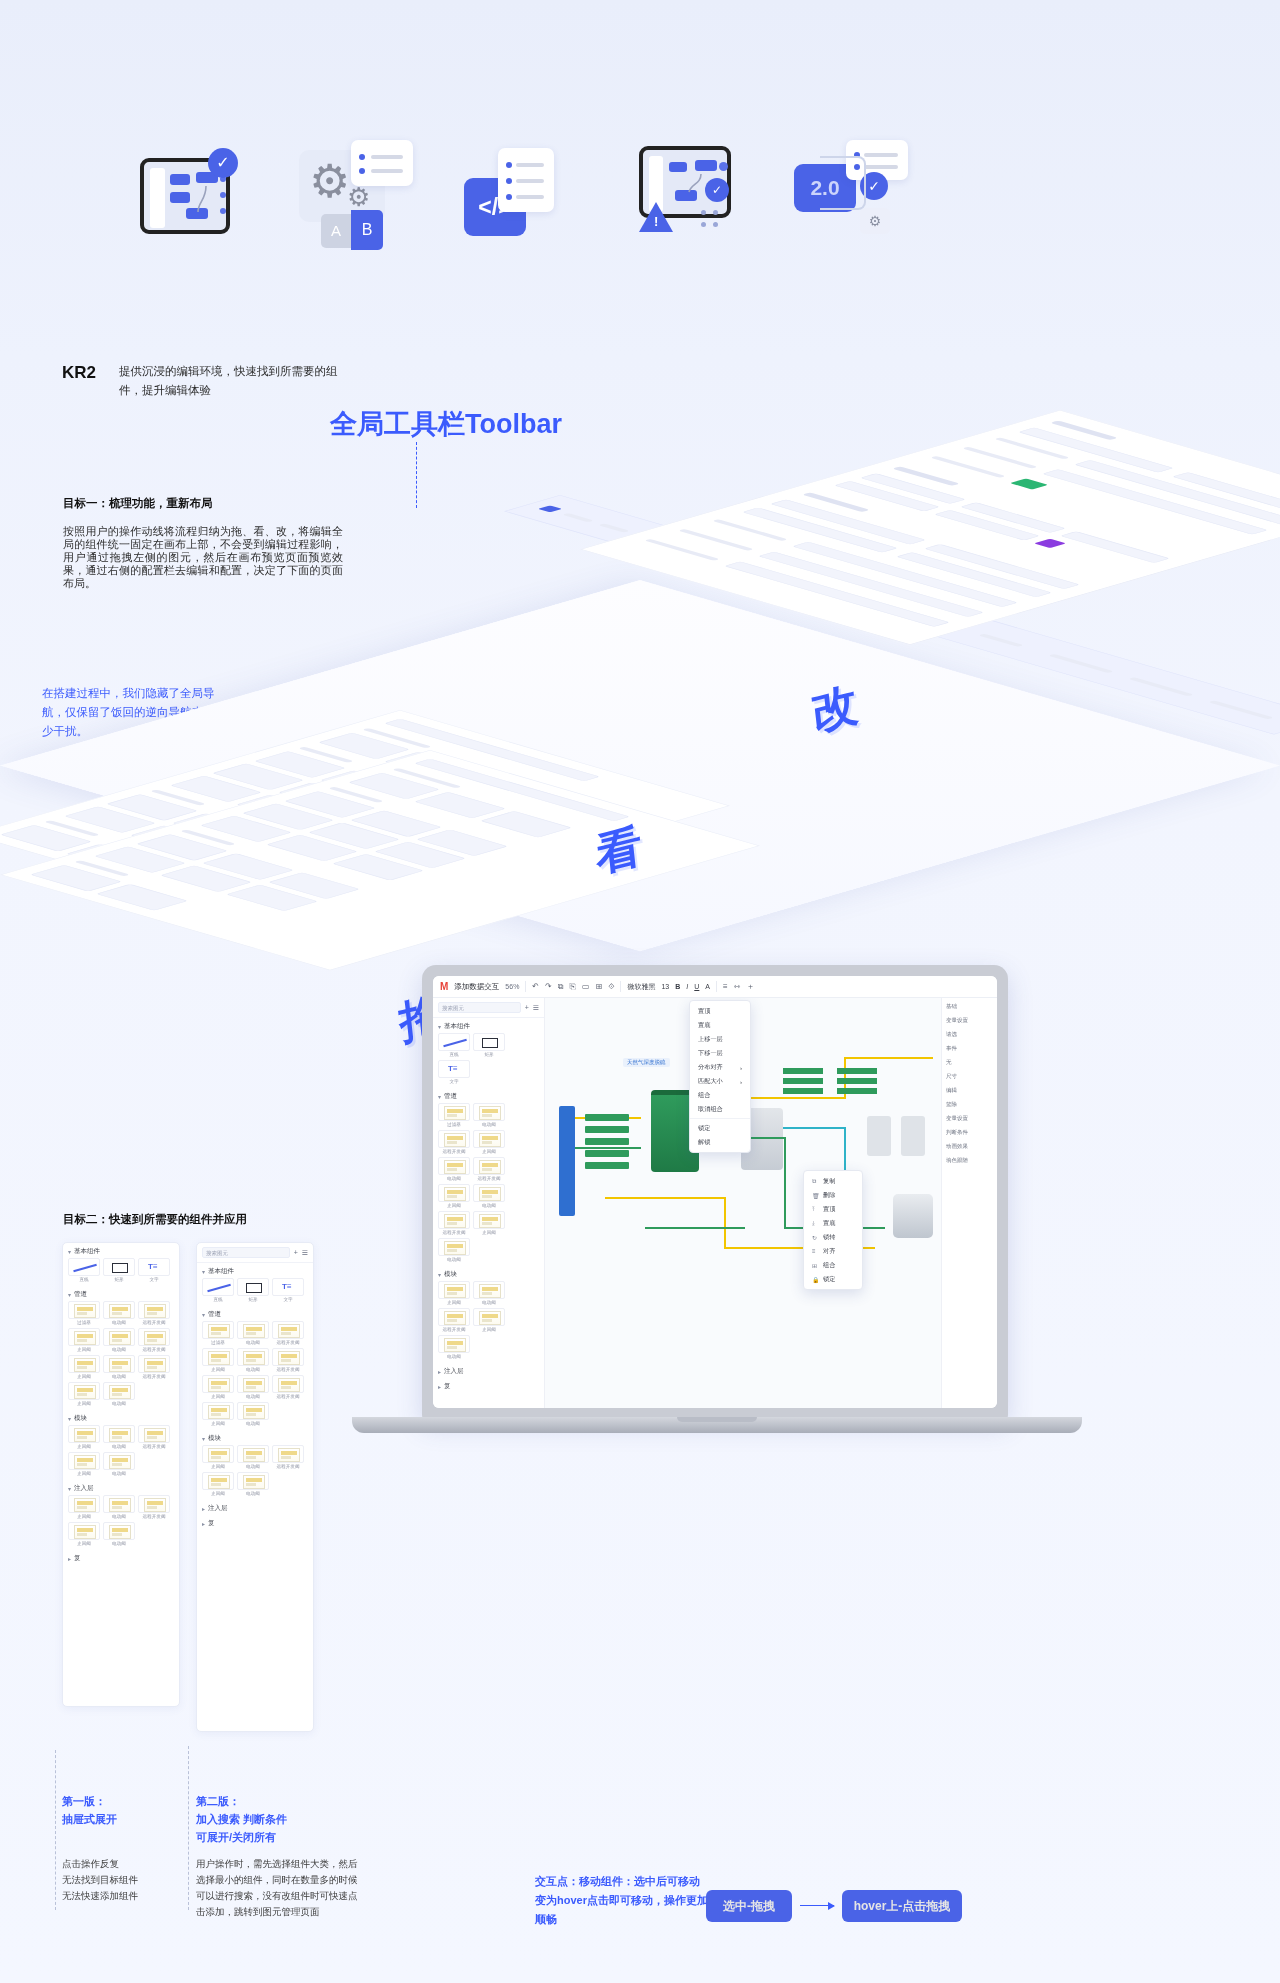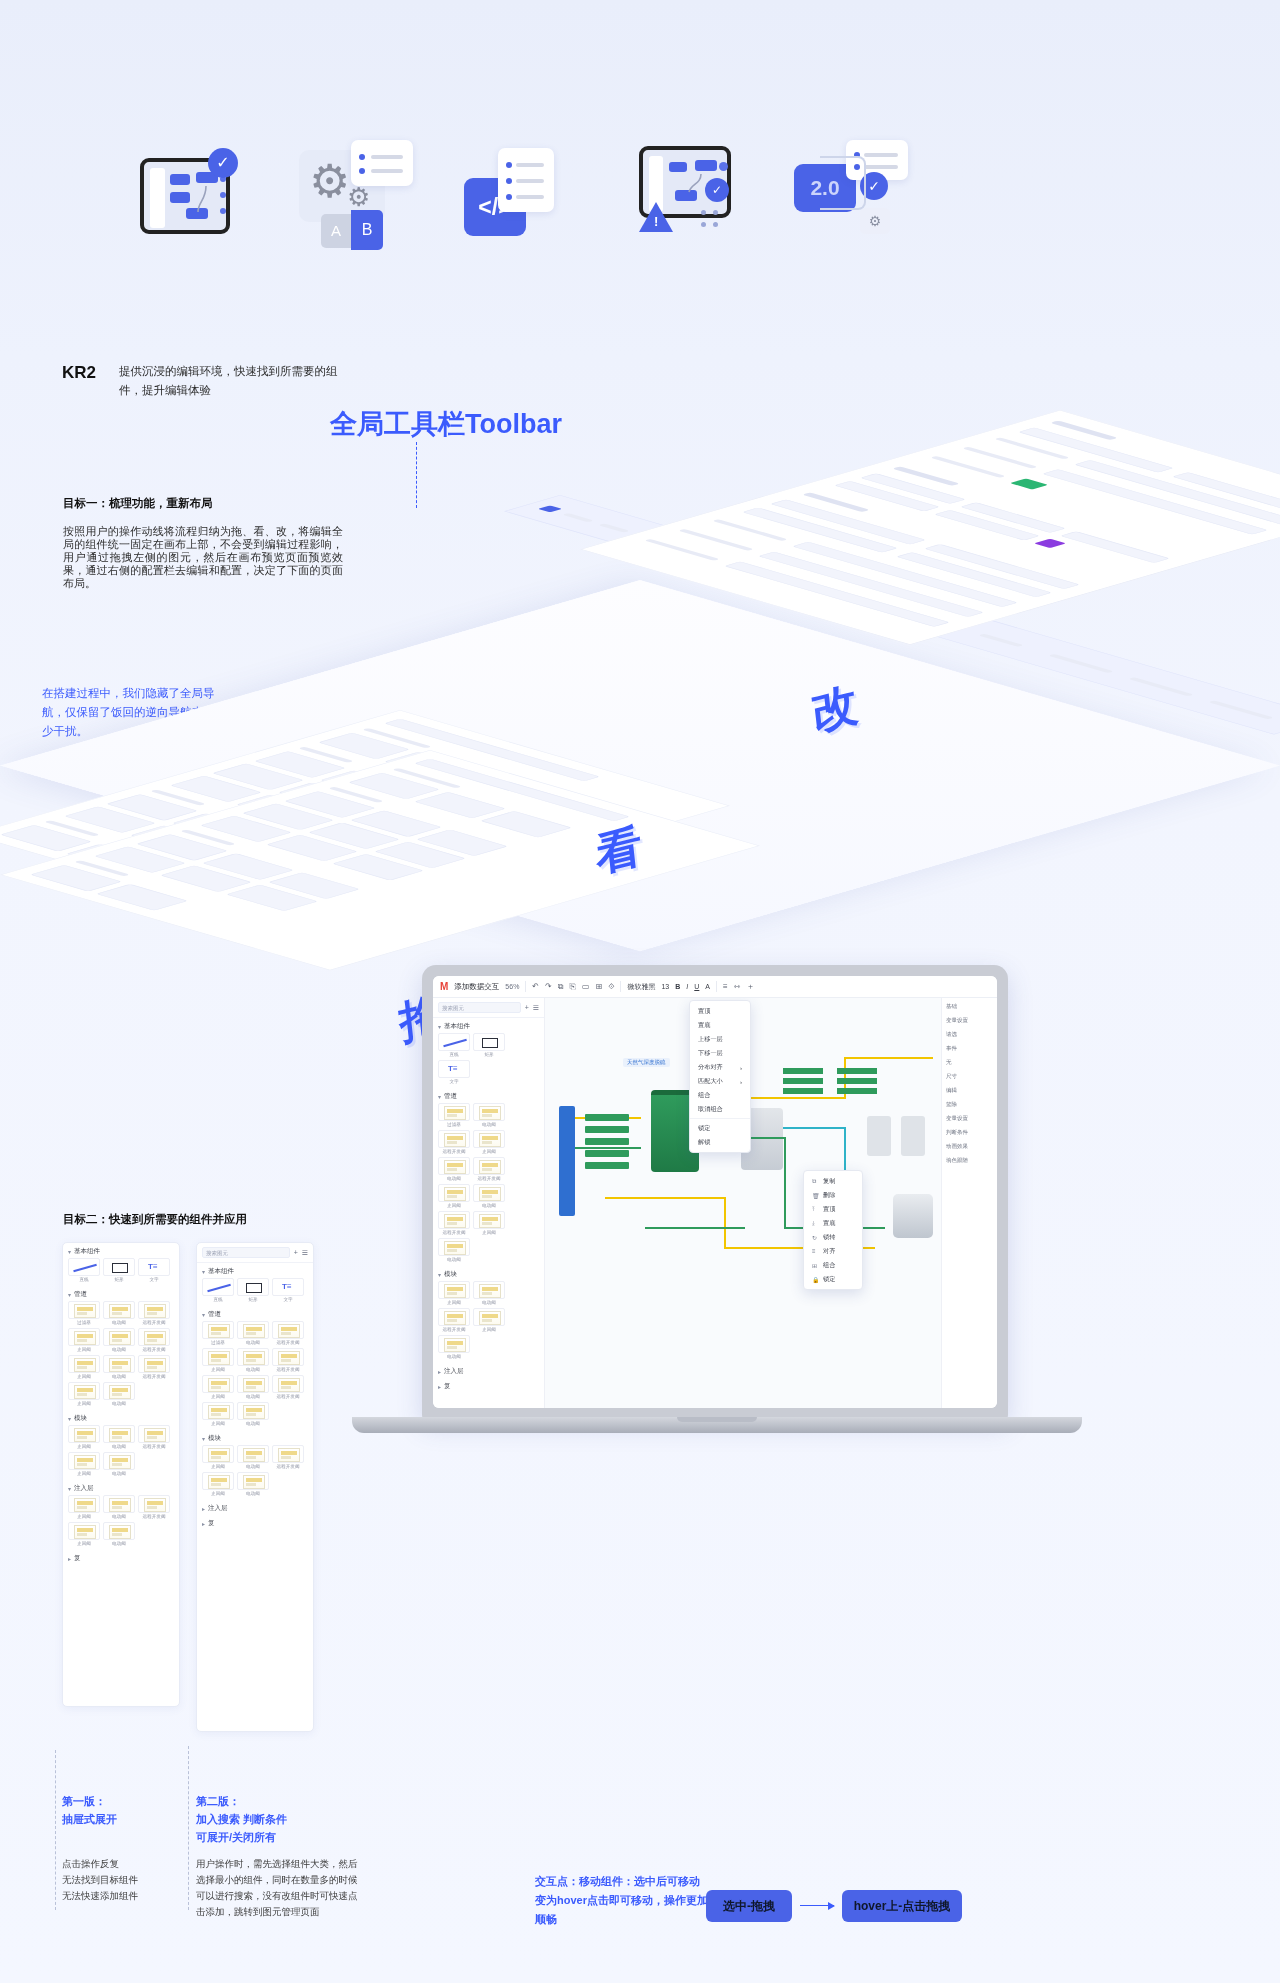--- a/index.html
+++ b/index.html
@@ -213,21 +213,21 @@
   .ar-row { font-size: 5.5px; color: #6c7280; margin-bottom: 7px; }
 
   .ctxmenu { position: absolute; background: #fff; border: 1px solid #e6e9f1; border-radius: 4px; box-shadow: 0 4px 14px rgba(50,70,140,.16); padding: 3px 0; z-index: 5; }
   .ctx-item { font-size: 6.2px; color: #3b3f4a; padding: 2.5px 8px; white-space: nowrap; display:flex; align-items:center; gap:4px;}
   .ctx-item .gl { color:#7b8192; font-size:6px; width:7px; display:inline-block; }
   .ctx-div { height: 1px; background: #f0f2f7; margin: 2px 0; }
 
   
   .inote { position: absolute; left: 535px; top: 1872px; width: 175px; font-size: 11px; line-height: 19px; color: #3b5bfd; font-weight: 600; }
   .btn-blue {
-    position: absolute; background: #4a63e7; color: #0f172a; border-radius: 6px;
+    position: absolute; background: #4a63e7; color: #e5e5e5; border-radius: 6px;
     font-size: 12px; font-weight: 600; text-align: center; line-height: 32px;
   }
   .btn1 { left: 706px; top: 1890px; width: 86px; height: 32px; }
   .btn2 { left: 842px; top: 1890px; width: 120px; height: 32px; }
   .arrow-r { position: absolute; left: 800px; top: 1905px; width: 34px; height: 0; border-top: 1.5px solid #3b5bfd; }
   .arrow-r::after { content:""; position:absolute; right:-1px; top:-4px; border-left:7px solid #3b5bfd; border-top:4px solid transparent; border-bottom:4px solid transparent; }
 </style>
 </head>
 <body>
 

